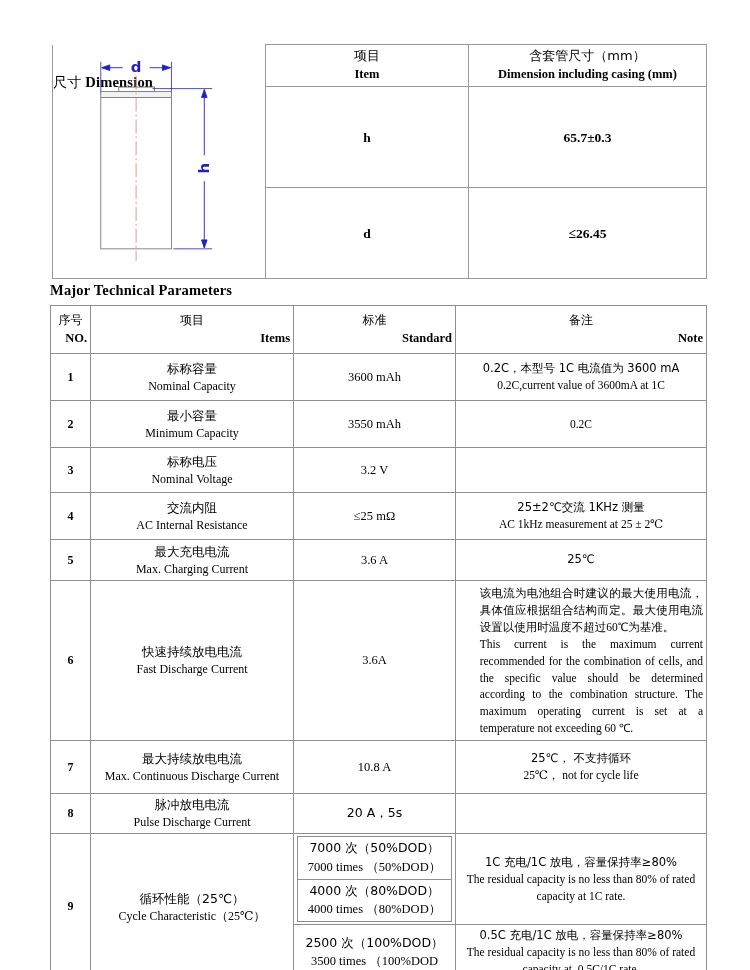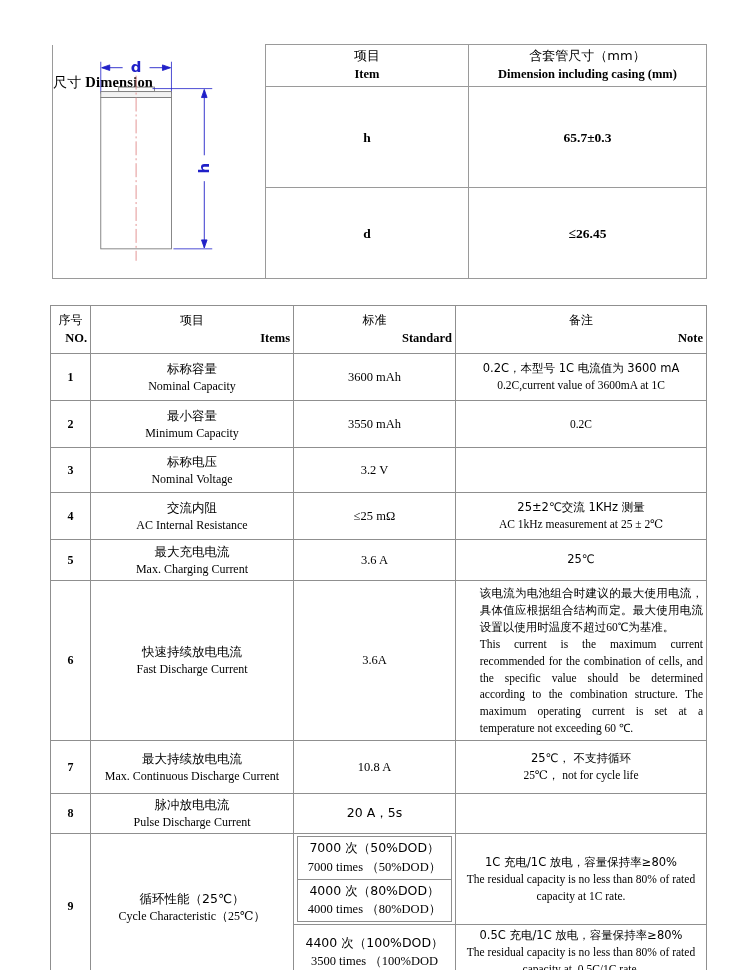--- a/index.html
+++ b/index.html
@@ -280,20 +280,21 @@
         <td style="height:86px">
           <span class="dim-item">d</span>
         </td>
         <td>
           <span class="dim-val">≤26.45</span>
         </td>
       </tr>
     </tbody>
   </table>
 
+  <div id="params-title" class="section-title">Major Technical Parameters</div>
 
   <table id="params-table">
     <colgroup>
       <col class="col-no">
         <col class="col-item">
         <col class="col-std">
         <col class="col-note">
     </colgroup>
     <tbody>
 
@@ -452,21 +453,21 @@
             </tbody>
           </table>
         </td>
         <td class="note-block">
           <span class="note-cjk">1C 充电/1C 放电，容量保持率≥80%</span>
           <span class="note-en">The residual capacity is no less than 80% of rated capacity at 1C rate.</span>
         </td>
       </tr>
       <tr>
         <td style="height:44px">
-          <span class="std-cjk">4400 次（100%DOD）</span>
+          <span class="std-cjk">2500 次（100%DOD）</span>
           <span class="std-txt">3500 times （100%DOD</span>
         </td>
         <td class="note-block">
           <span class="note-cjk">0.5C 充电/1C 放电，容量保持率≥80%</span>
           <span class="note-en">The residual capacity is no less than 80% of rated capacity at .0.5C/1C rate.</span>
         </td>
       </tr>
 
     </tbody>
   </table>

